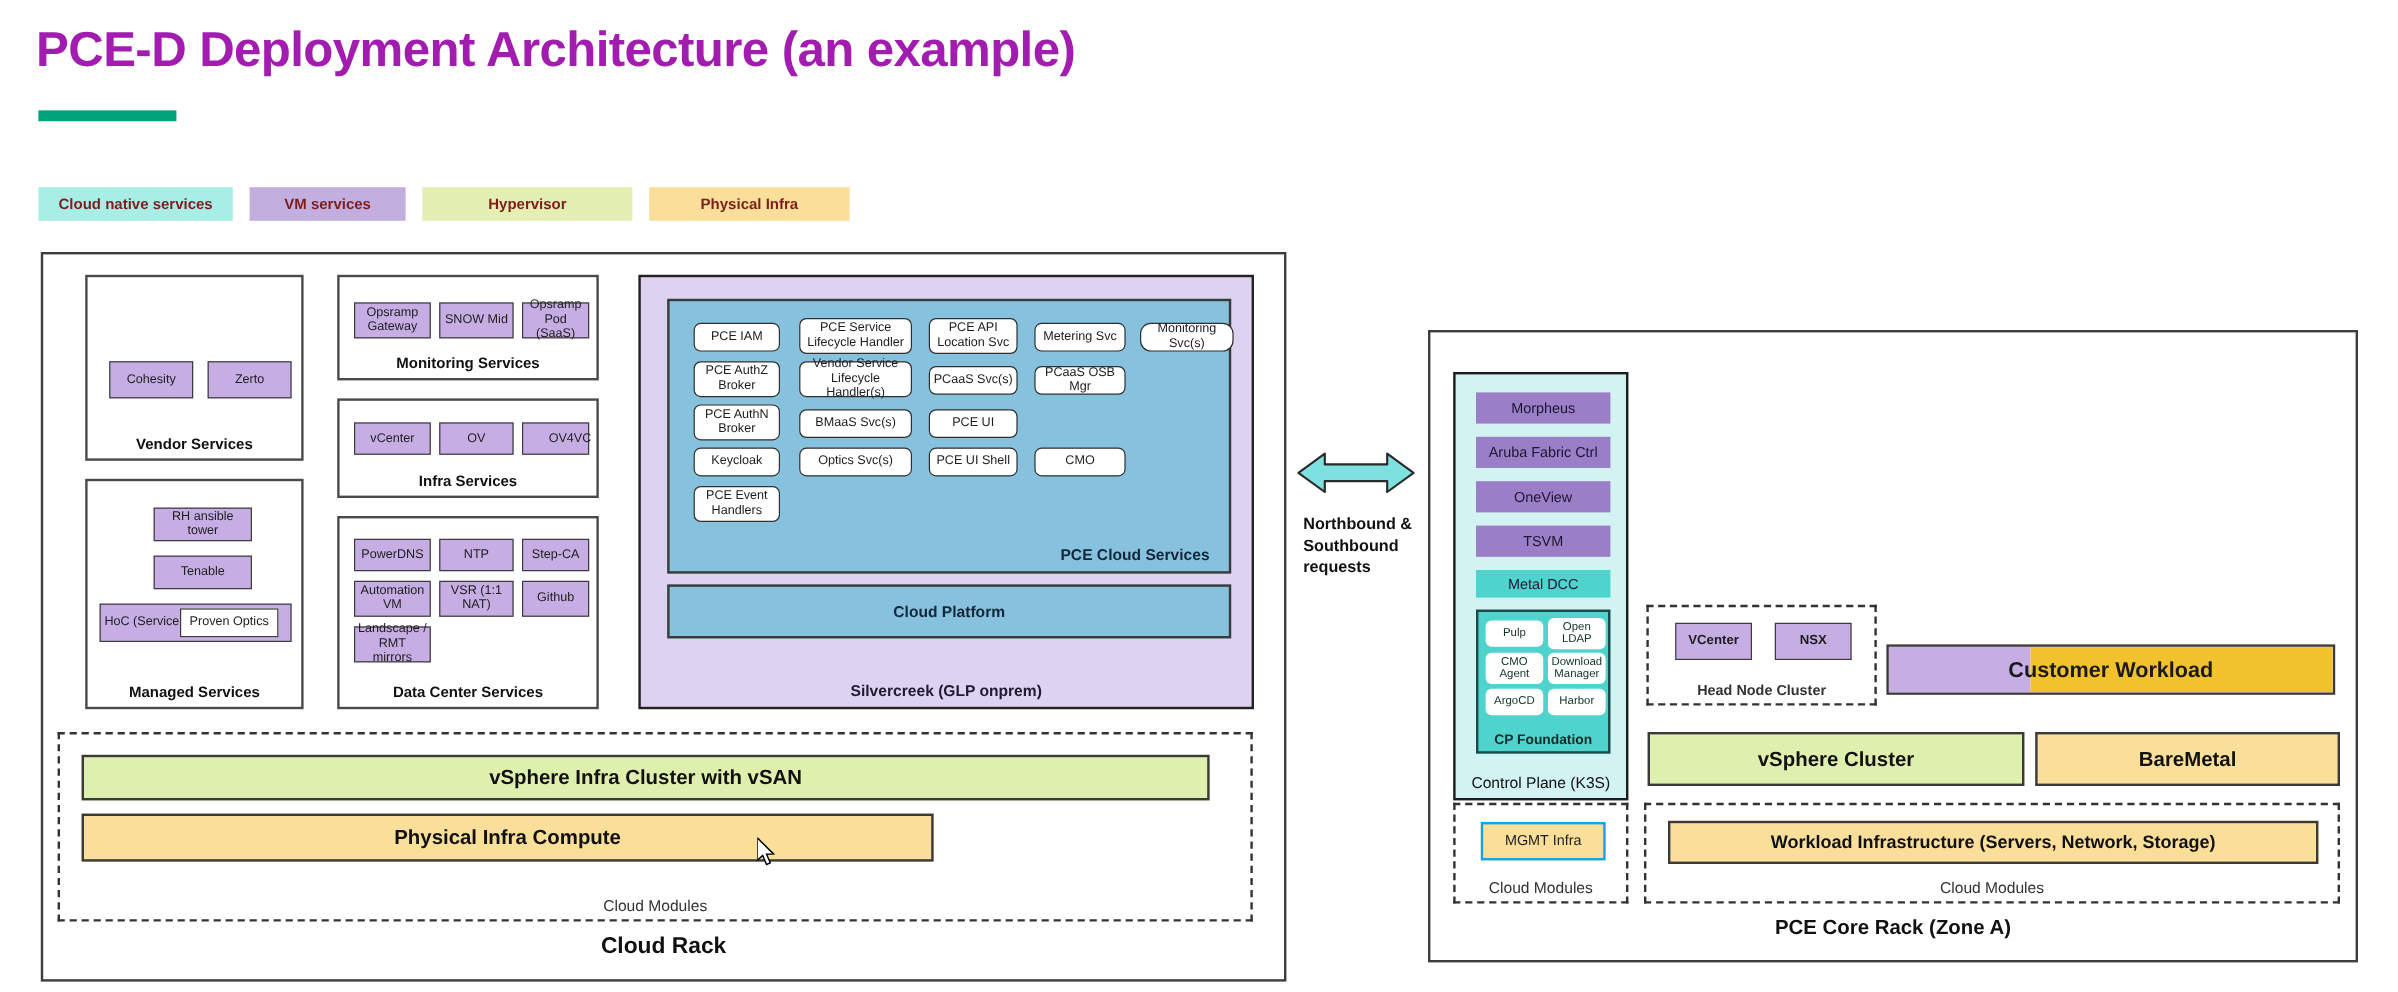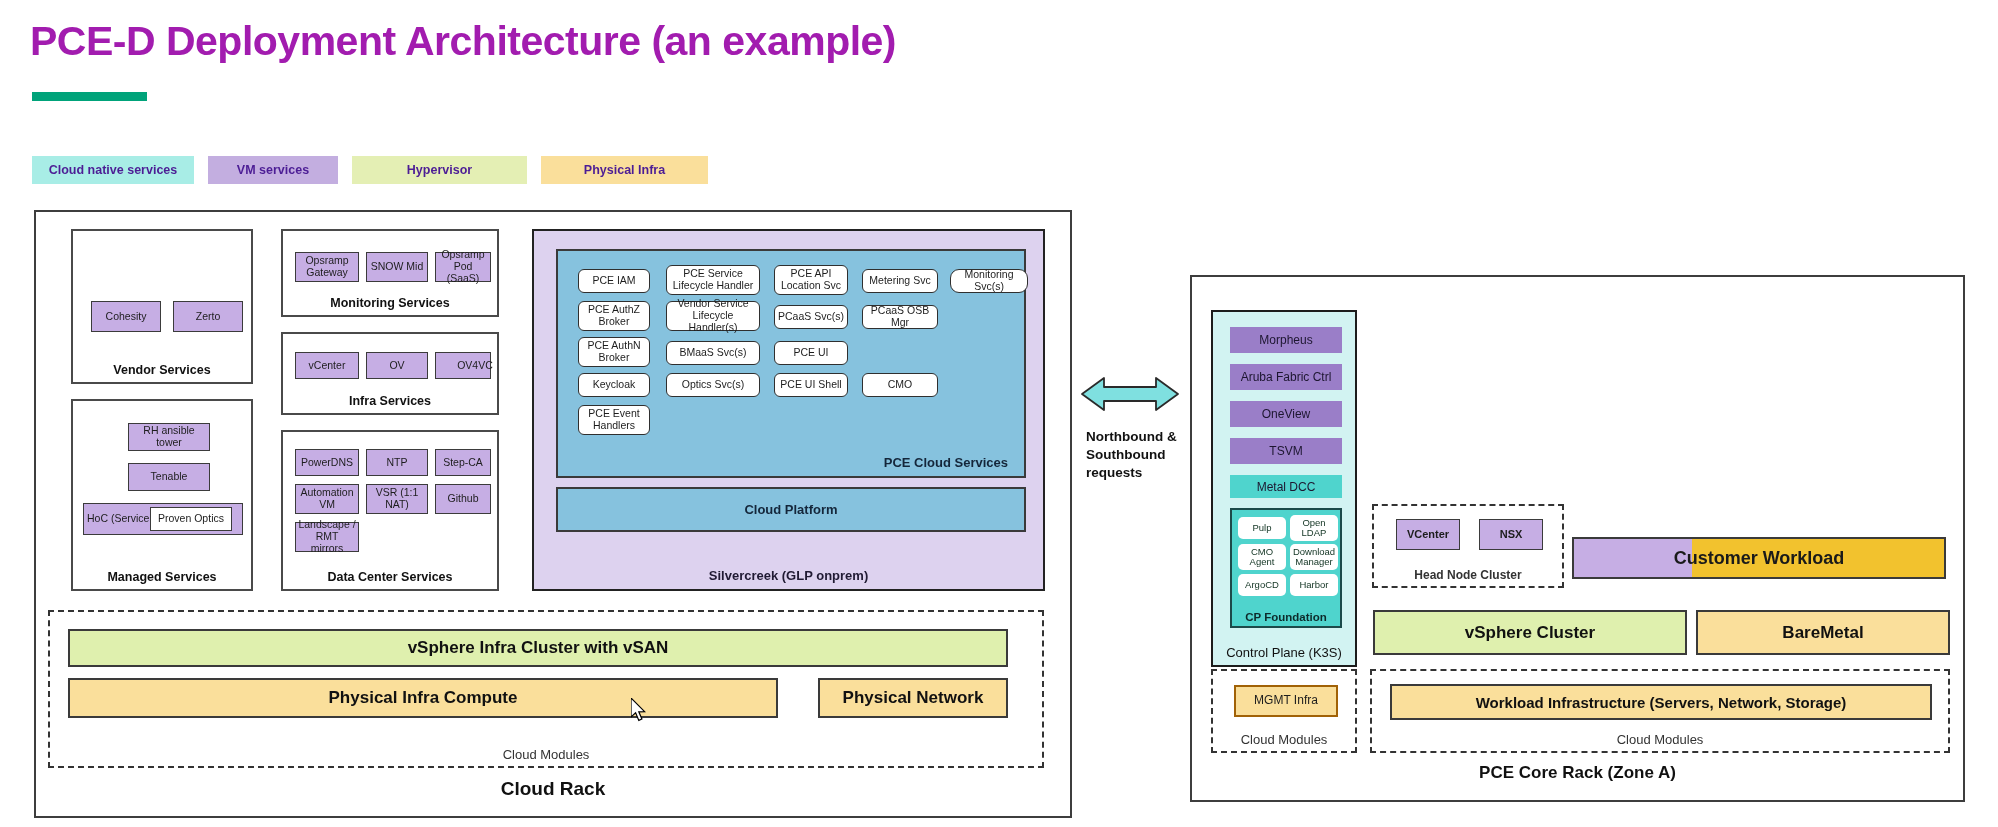--- a/index.html
+++ b/index.html
@@ -33,21 +33,21 @@
     left: 32px; top: 92px;
     width: 115px; height: 9px;
     background: #00a37a;
   }
 
   
   .legend { position: absolute; left: 32px; top: 156px; display: flex; gap: 14px; }
   .legend-chip {
     height: 28px;
     display: flex; align-items: center; justify-content: center;
-    font-size: 12.5px; font-weight: 700; color: #4c1d95;
+    font-size: 12.5px; font-weight: 700; color: #7f1d1d;
     padding: 0 14px;
     white-space: nowrap;
   }
   .chip-cloud { background: #a8ede6; width: 162px; }
   .chip-vm    { background: #c3aee0; width: 130px; }
   .chip-hyp   { background: #e4efb4; width: 175px; }
   .chip-phys  { background: #fadf9b; width: 167px; }
 
   
   .rack {
@@ -279,21 +279,20 @@
       </div>
 
       <div class="cloud-platform" style="left:22px; top:256px; width:470px; height:45px;">Cloud Platform</div>
 
       <div class="silvercreek-label">Silvercreek (GLP onprem)</div>
     </div>
 
     <div class="dashed" style="left:12px; top:398px; width:996px; height:158px;">
       <div class="bigbar" style="left:18px; top:17px; width:940px; height:38px; background:#dff0ae;">vSphere Infra Cluster with vSAN</div>
       <div class="bigbar" style="left:18px; top:66px; width:710px; height:40px; background:#fadf9b;">Physical Infra Compute</div>
-      <div class="bigbar" style="left:768px; top:66px; width:190px; height:40px; background:#fadf9b;">Physical Network</div>
       <div class="dashed-label">Cloud Modules</div>
     </div>
 
     <div class="rack-label" style="top:566px; font-size:19px;">Cloud Rack</div>
   </div>
 
   <div class="arrow-wrap" style="left:1080px; top:368px; width:100px; height:52px;">
     <svg width="100" height="52" viewBox="0 0 100 52">
       <polygon points="2,26 24,10 24,19 76,19 76,10 98,26 76,42 76,33 24,33 24,42" fill="#7fe0e0" stroke="#2a2a2a" stroke-width="1.8" stroke-linejoin="round"></polygon>
     </svg>
@@ -335,21 +334,21 @@
     <div class="cust-workload" style="left:380px; top:260px; width:374px; height:42px;">
       <div class="cw-left"></div>
       <div class="cw-right"></div>
       <div class="cw-text">Customer Workload</div>
     </div>
 
     <div class="bigbar" style="left:181px; top:333px; width:314px; height:45px; background:#dff0ae;">vSphere Cluster</div>
     <div class="bigbar" style="left:504px; top:333px; width:254px; height:45px; background:#fadf9b;">BareMetal</div>
 
     <div class="dashed" style="left:19px; top:392px; width:146px; height:84px;">
-      <div class="node n-yellow" style="left:21px; top:14px; width:104px; height:32px; font-size:12px; border:2px solid #a16207;">MGMT Infra</div>
+      <div class="node n-yellow" style="left:21px; top:14px; width:104px; height:32px; font-size:12px; border:2px solid #0ea5e9;">MGMT Infra</div>
       <div class="dashed-label">Cloud Modules</div>
     </div>
 
     <div class="dashed" style="left:178px; top:392px; width:580px; height:84px;">
       <div class="bigbar sm" style="left:18px; top:13px; width:542px; height:36px; background:#fadf9b;">Workload Infrastructure (Servers, Network, Storage)</div>
       <div class="dashed-label">Cloud Modules</div>
     </div>
 
     <div class="rack-label" style="top:486px; font-size:17px;">PCE Core Rack (Zone A)</div>
   </div>

